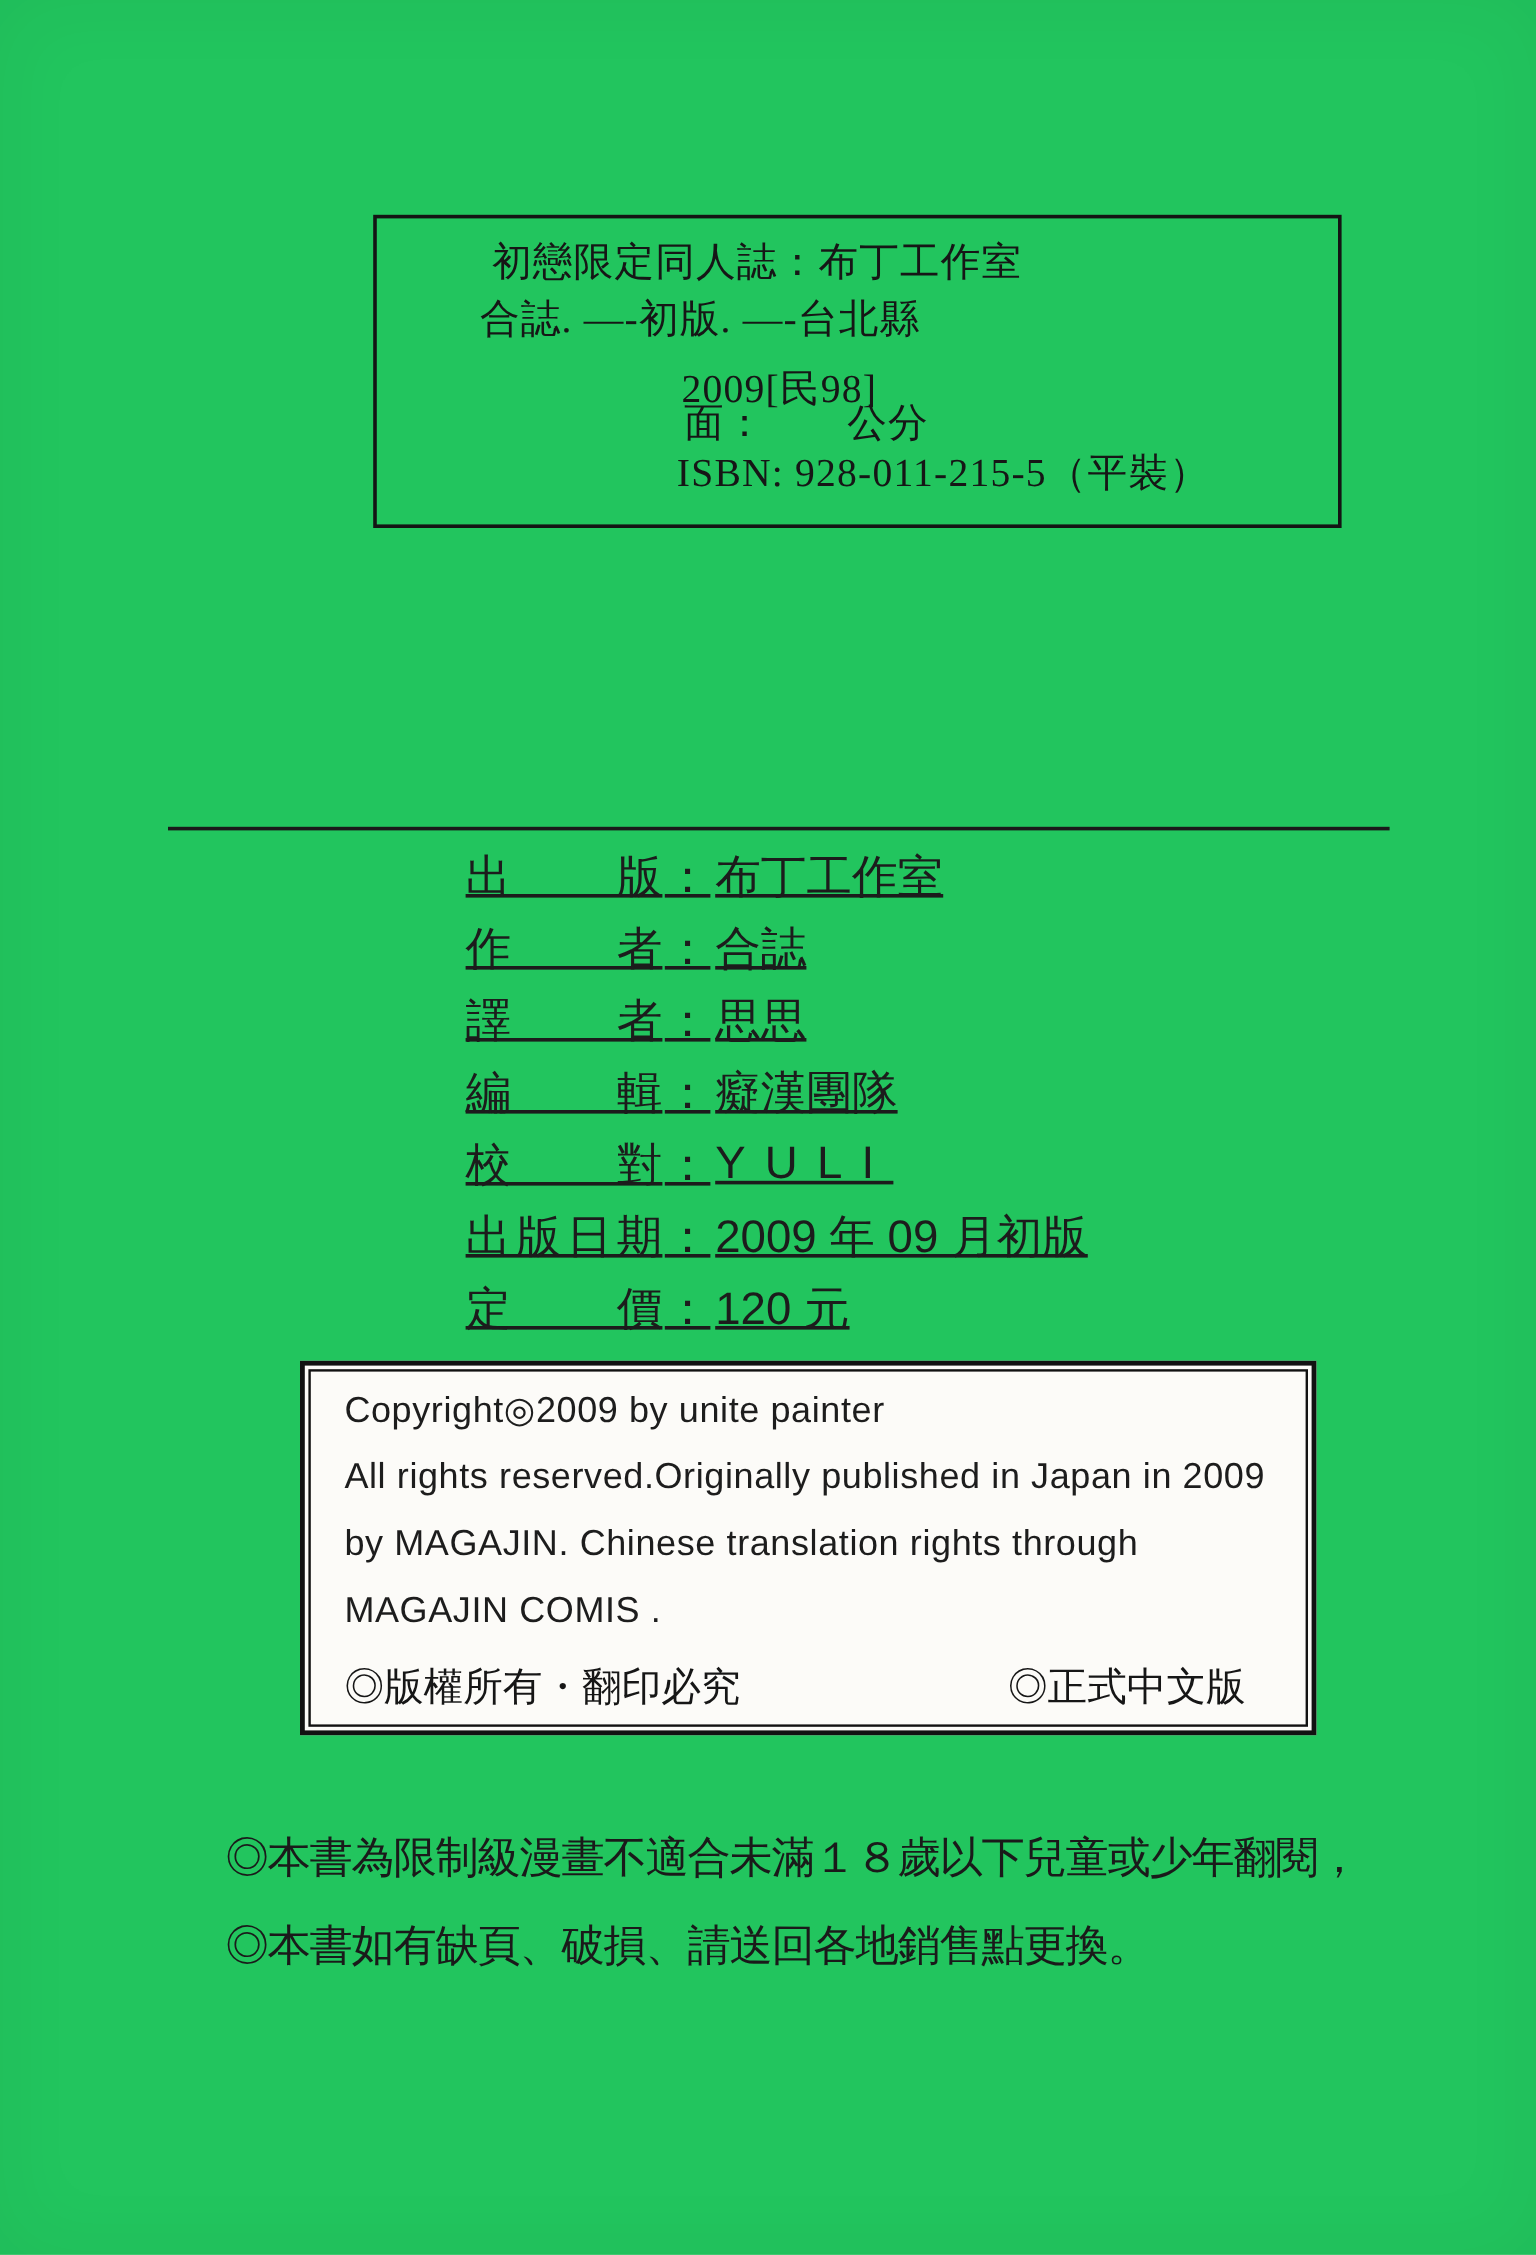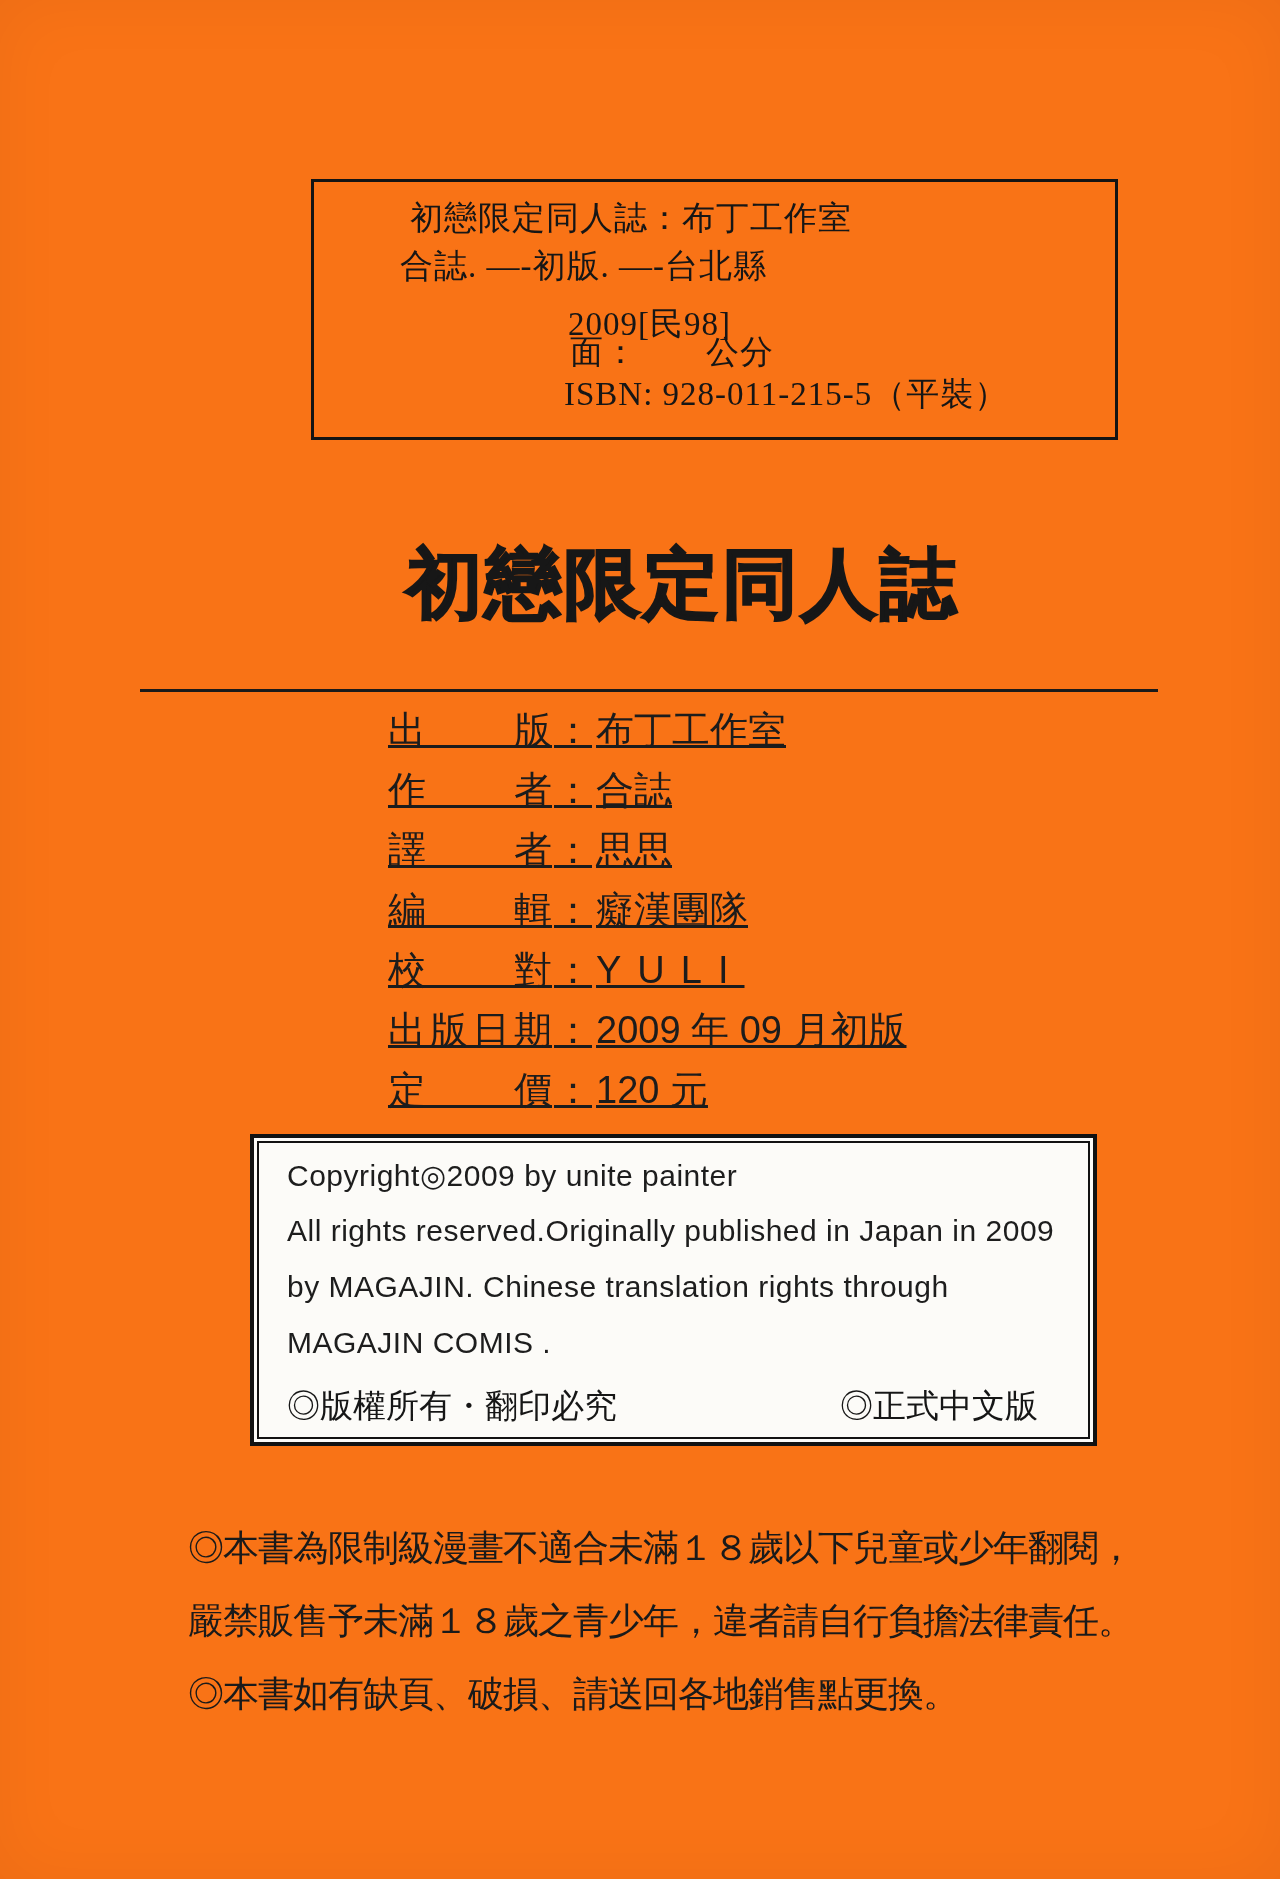--- a/index.html
+++ b/index.html
@@ -5,21 +5,21 @@
   * { box-sizing: border-box; }
   html, body { margin: 0; padding: 0; }
   body {
     width: 1280px; height: 1879px;
     background: #f3f2ef;
     font-family: "Liberation Sans", sans-serif;
   }
   .page {
     position: relative;
     width: 1280px; height: 1879px;
-    background: #f97316;
+    background: #22c55e;
     color: #1b1b1b;
     box-shadow: inset 0 0 70px rgba(0,0,0,0.05);
     overflow: hidden;
   }
 
   
   .catalog-box {
     position: absolute;
     left: 311px; top: 179px;
     width: 807px; height: 261px;
@@ -131,21 +131,20 @@
 <div class="page">
 
   <div class="catalog-box">
     <div class="cb-line cb-l1">初戀限定同人誌：布丁工作室</div>
     <div class="cb-line cb-l2">合誌. —-初版. —-台北縣</div>
     <div class="cb-line cb-l3">2009[民98]</div>
     <div class="cb-line cb-l4">面：　　公分</div>
     <div class="cb-line cb-l5">ISBN: 928-011-215-5（平裝）</div>
   </div>
 
-  <h1 class="main-title">初戀限定同人誌</h1>
 
   <div class="rule"></div>
 
   <div class="details">
     <div class="detail-row">
       <span class="dl">出版</span><span class="colon">：</span><span class="dv">布丁工作室</span>
     </div>
     <div class="detail-row">
       <span class="dl">作者</span><span class="colon">：</span><span class="dv">合誌</span>
     </div>
@@ -174,17 +173,16 @@
       <p class="cr-line">MAGAJIN COMIS .</p>
       <div class="cr-last">
         <span>◎版權所有・翻印必究</span>
         <span>◎正式中文版</span>
       </div>
     </div>
   </div>
 
   <div class="disclaimer">
     <p>◎本書為限制級漫畫不適合未滿１８歲以下兒童或少年翻閱，</p>
-    <p>嚴禁販售予未滿１８歲之青少年，違者請自行負擔法律責任。</p>
     <p>◎本書如有缺頁、破損、請送回各地銷售點更換。</p>
   </div>
 
 </div>
 
 </body></html>

